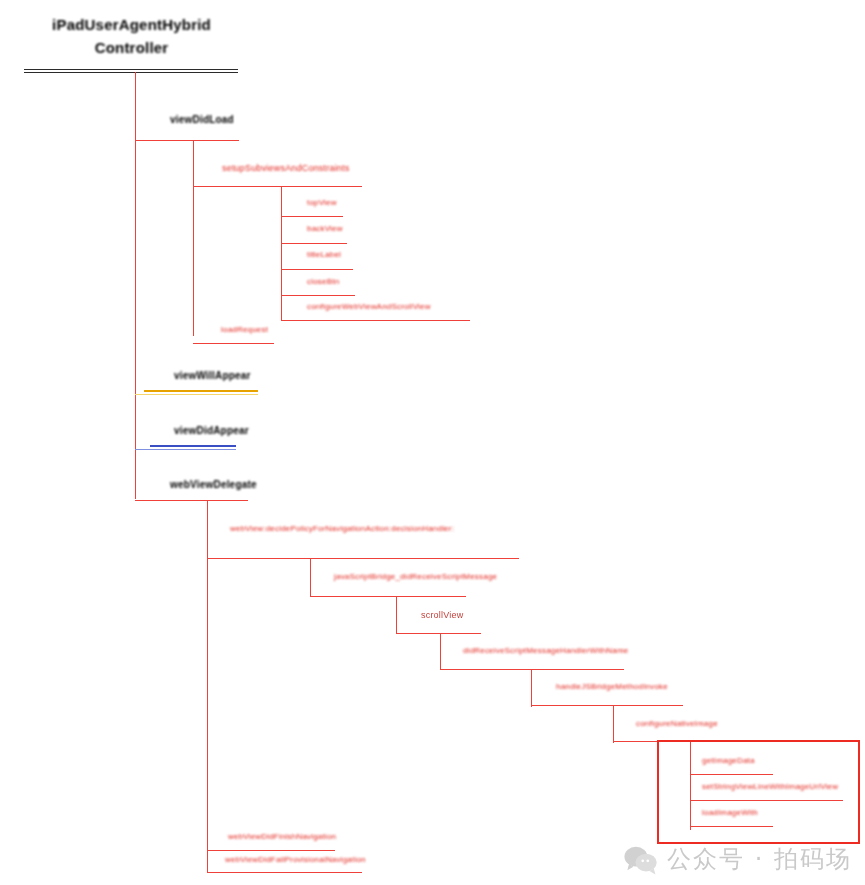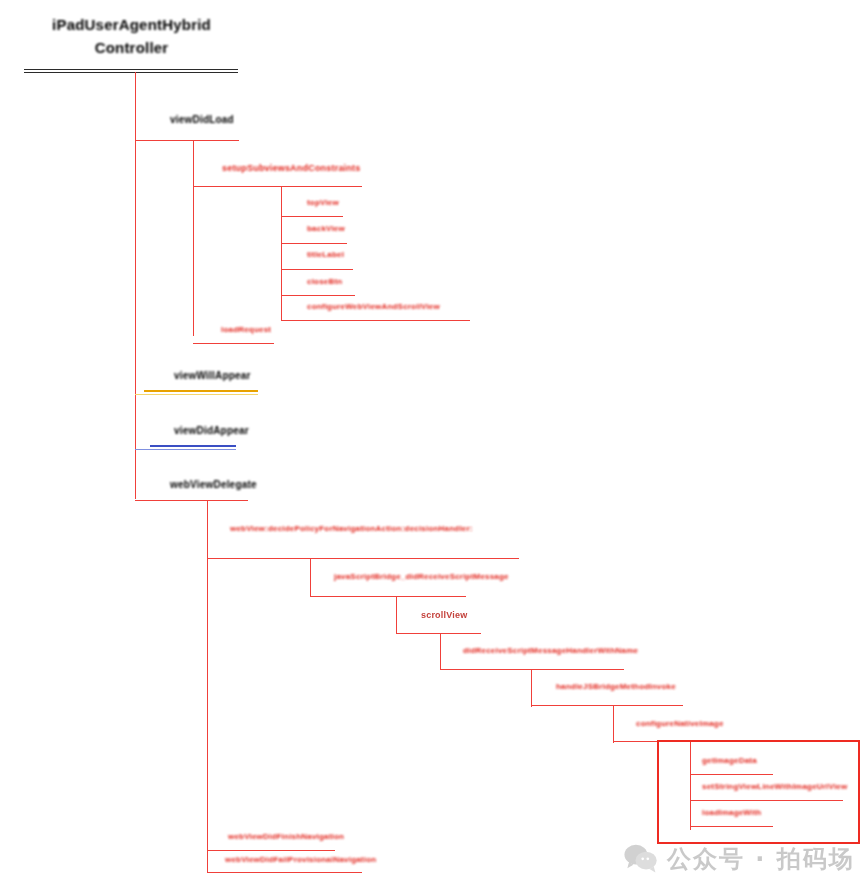--- a/index.html
+++ b/index.html
@@ -58,21 +58,21 @@
   }
 
   
   .blurtext {
     filter: blur(1.15px) contrast(1.45);
     -webkit-filter: blur(1.15px) contrast(1.45);
     letter-spacing: 0.2px;
     user-select: none;
   }
   .t-black  { color: #1a1a1a; font-weight: 700; }
-  .t-red    { color: #c4423c; font-weight: 700; }
+  .t-red    { color: #c4423c; font-weight: 400; }
   .t-sharp  { filter: blur(0.35px); }
 
   .title {
     position: absolute;
     left: 24px;
     top: 14px;
     width: 215px;
     text-align: center;
     font-size: 15px;
     font-weight: 700;
@@ -91,25 +91,24 @@
     box-sizing: border-box;
     background: transparent;
   }
 
   
   #watermark {
     position: absolute;
     left: 624px;
     top: 843px;
     display: flex;
-    align-items: flex-start;
+    align-items: flex-end;
     gap: 9px;
     opacity: 0.62;
     user-select: none;
-    font-weight: bold;
   }
   #watermark .wm-text {
     font-size: 24px;
     color: #a9a9a9;
     letter-spacing: 2px;
     font-family: "DejaVu Sans", sans-serif;
   }
   #watermark .wm-logo { width: 34px; height: 30px; }
 </style>
 </head>

